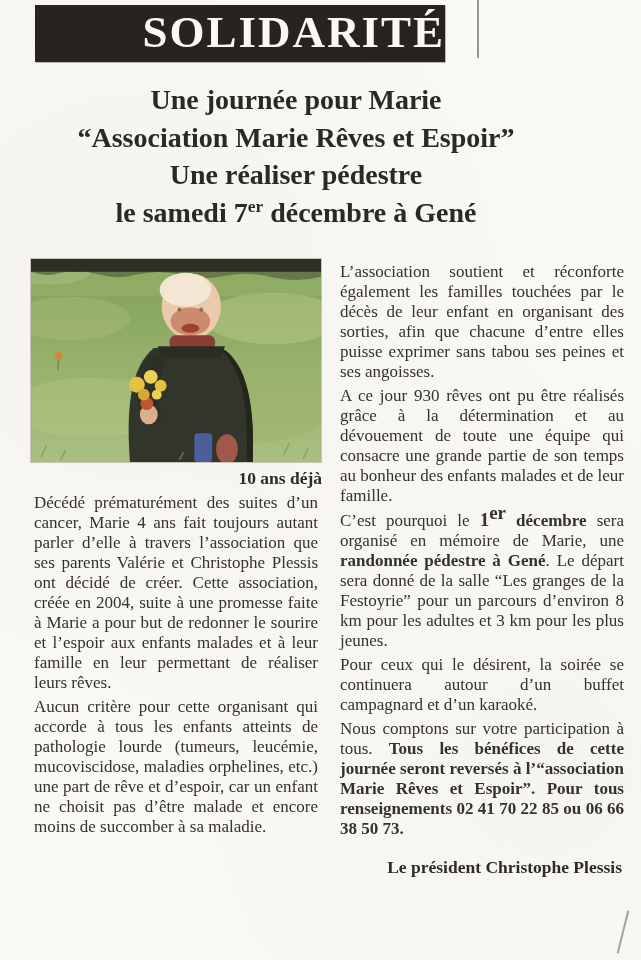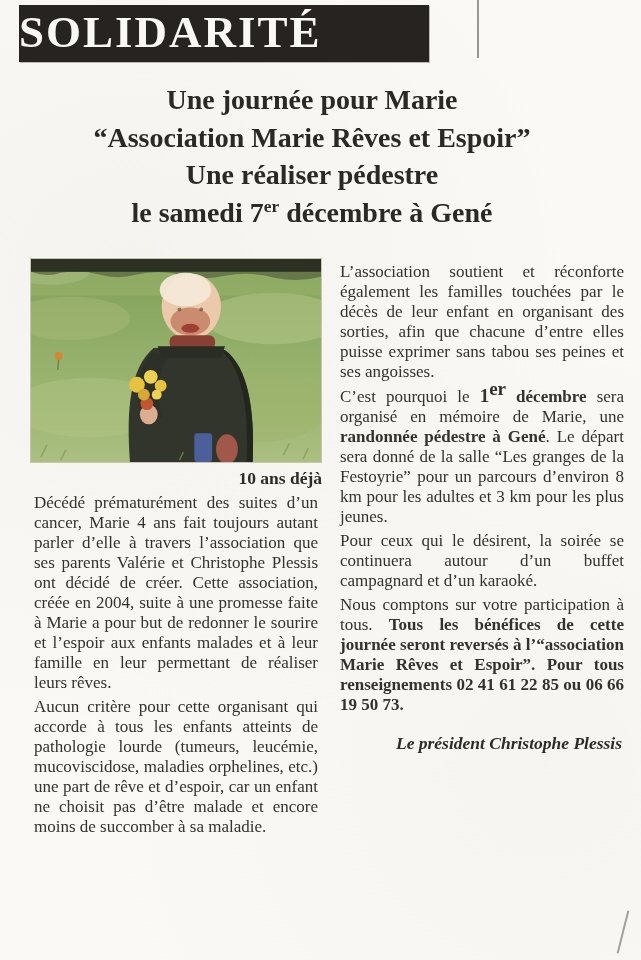--- a/index.html
+++ b/index.html
@@ -12,40 +12,40 @@
     -webkit-font-smoothing:antialiased;
   }
   .page{
     position:relative;width:641px;height:960px;overflow:hidden;
     background:var(--page-bg,#faf9f6);
     background-image:radial-gradient(circle at 20% 30%, rgba(212,205,190,.14), transparent 55%),
                      radial-gradient(circle at 85% 80%, rgba(212,205,190,.10), transparent 50%);
     color:var(--ink,#35312c);
   }
   .banner{
-    position:absolute;left:19px;top:5px;width:410px;height:57px;
+    position:absolute;left:35px;top:5px;width:410px;height:57px;
     background:var(--banner-bg,#262321);
-    display:flex;align-items:center;justify-content:flex-start;
+    display:flex;align-items:center;justify-content:flex-end;
     box-shadow:1px 1px 0 rgba(0,0,0,.25);
   }
   .banner span{
     color:var(--banner-text,#faf8f4);
     font-weight:bold;font-size:45px;letter-spacing:2px;line-height:1;
     transform:translateY(-1px);
   }
   .artifact-vline{
     position:absolute;left:477px;top:0;width:2px;height:58px;
     background:#4a463f;opacity:.55;
   }
   .artifact-pen{
     position:absolute;left:622px;top:910px;width:2px;height:44px;
     background:#3c3832;opacity:.45;transform:rotate(14deg);
   }
   .title{
-    position:absolute;top:81px;left:16px;width:592px;text-align:center;
+    position:absolute;top:81px;left:0;width:592px;text-align:center;
     font-weight:bold;font-size:28px;line-height:37.5px;color:#2b2926;
   }
   .columns{
     position:absolute;top:258px;left:30px;width:598px;
     display:flex;gap:14px;
   }
   .col{flex:1;min-width:0;}
   .photo{
     width:100%;height:205px;margin:0 0 5px 0;overflow:hidden;
     border:1px solid #c9c4b6;box-sizing:border-box;background:#8fae63;
@@ -59,21 +59,20 @@
     color:var(--ink,#35312c);
   }
   p.body-par .b{font-weight:bold;}
   p.body-par .sup, .title .sup{
     vertical-align:super;font-size:.62em;line-height:0;
   }
   p.body-par .big{font-size:1.12em;}
   p.signature{
     margin:18px 6px 0 0;font-size:17.5px;font-weight:bold;text-align:right;
     color:#2e2b27;
-    font-style:italic;
   }
 </style>
 </head>
 <body>
 
 <div class="page">
 
   <div class="banner">
     <span>SOLIDARITÉ</span>
   </div>
@@ -143,20 +142,21 @@
           <path d="M10,200 l6,-12 M30,203 l5,-10 M255,198 l6,-12 M275,202 l5,-11 M150,203 l4,-8" stroke="#7a9a4e" stroke-width="1.5" fill="none" opacity="0.7"></path>
         </svg>
       </div>
       <h3 class="col-heading">10 ans déjà</h3>
       <p class="body-par"><span>Décédé prématurément des suites d’un cancer, Marie 4 ans fait toujours autant parler d’elle à travers l’association que ses parents Valérie et Christophe Plessis ont décidé de créer. Cette association, créée en 2004, suite à une promesse faite à Marie a pour but de redonner le sourire et l’espoir aux enfants malades et à leur famille en leur permettant de réaliser leurs rêves.</span></p>
       <p class="body-par"><span>Aucun critère pour cette organisant qui accorde à tous les enfants atteints de pathologie lourde (tumeurs, leucémie, mucoviscidose, maladies orphelines, etc.) une part de rêve et d’espoir, car un enfant ne choisit pas d’être malade et encore moins de succomber à sa maladie.</span></p>
     </div>
 
     <div class="col">
       <p class="body-par"><span>L’association soutient et réconforte également les familles touchées par le décès de leur enfant en organisant des sorties, afin que chacune d’entre elles puisse exprimer sans tabou ses peines et ses angoisses.</span></p>
+      <p class="body-par"><span>A ce jour 930 rêves ont pu être réalisés grâce à la détermination et au dévouement de toute une équipe qui consacre une grande partie de son temps au bonheur des enfants malades et de leur famille.</span></p>
       <p class="body-par"><span>C’est pourquoi le </span><span class="b big">1</span><span class="b sup big">er</span><span class="b"> décembre</span><span> sera organisé en mémoire de Marie, une </span><span class="b">randonnée pédestre à Gené</span><span>. Le départ sera donné de la salle “Les granges de la Festoyrie” pour un parcours d’environ 8 km pour les adultes et 3 km pour les plus jeunes.</span></p>
       <p class="body-par"><span>Pour ceux qui le désirent, la soirée se continuera autour d’un buffet campagnard et d’un karaoké.</span></p>
-      <p class="body-par"><span>Nous comptons sur votre participation à tous. </span><span class="b">Tous les bénéfices de cette journée seront reversés à l’“association Marie Rêves et Espoir”. Pour tous renseignements 02 41 61 22 85 ou 06 66 19 50 73.</span></p>
+      <p class="body-par"><span>Nous comptons sur votre participation à tous. </span><span class="b">Tous les bénéfices de cette journée seront reversés à l’“association Marie Rêves et Espoir”. Pour tous renseignements 02 41 70 22 85 ou 06 66 38 50 73.</span></p>
       <p class="signature">Le président Christophe Plessis</p>
     </div>
 
   </div>
 </div>
 
 </body></html>

